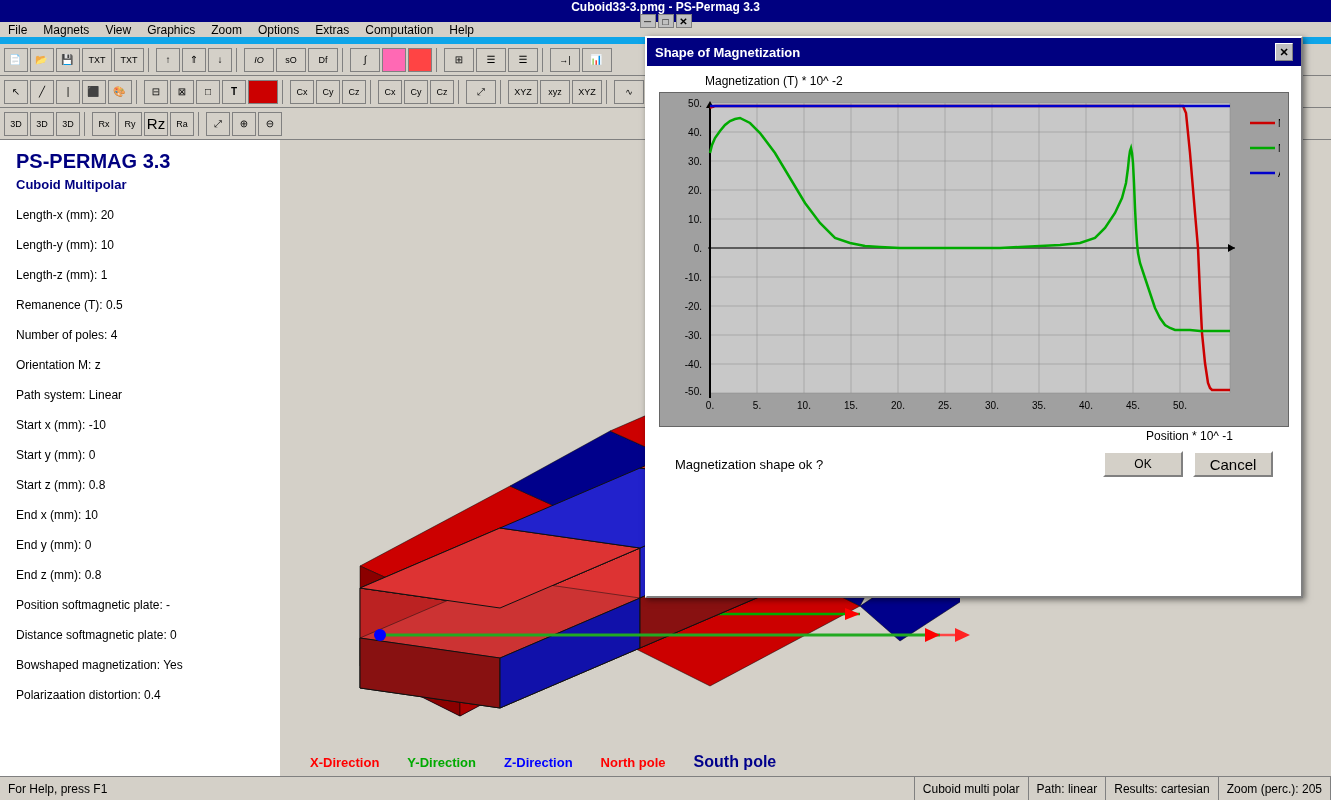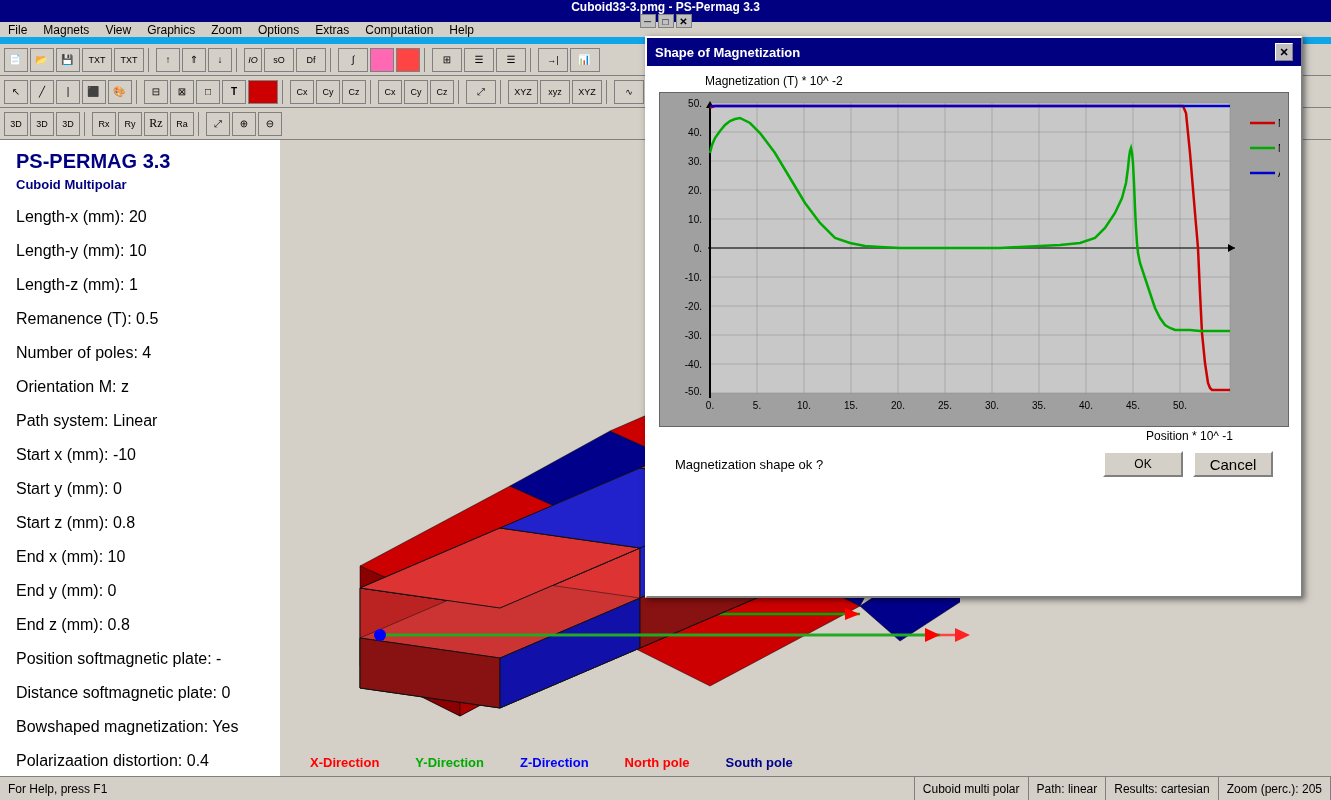--- a/index.html
+++ b/index.html
@@ -21,21 +21,21 @@
     
     
     .toolbar-row { background: #d4d0c8; height: 32px; display: flex; align-items: center; padding: 2px 4px; gap: 2px; border-bottom: 1px solid #808080; }
     .tb-btn { width: 24px; height: 24px; background: #d4d0c8; border: 1px solid #808080; display: flex; align-items: center; justify-content: center; cursor: pointer; font-size: 10px; }
     .tb-sep { width: 4px; height: 24px; border-left: 1px solid #808080; margin: 0 2px; }
     
     
     #info-panel { width: 280px; padding: 10px 16px; background: #ffffff; font-size: 12px; }
     #app-title { color: #000080; font-size: 20px; font-weight: bold; margin-bottom: 4px; }
     #app-subtitle { color: #000080; font-size: 13px; font-weight: bold; margin-bottom: 12px; }
-    .info-line { margin: 16px 0; color: #000000; font-size: 16px; }
+    .info-line { margin: 16px 0; color: #000000; font-size: 12px; }
     .info-section { margin-top: 10px; }
     
     
     #viewport { flex: 1; position: relative; background: #d4d0c8; overflow: hidden; }
     
     
     #status-bar { position: absolute; bottom: 0; left: 0; right: 0; height: 24px; background: #d4d0c8; border-top: 1px solid #808080; display: flex; align-items: center; font-size: 12px; }
     .status-segment { padding: 0 8px; border-right: 1px solid #808080; height: 100%; display: flex; align-items: center; }
     .status-segment:first-child { flex: 1; }
     
@@ -77,21 +77,21 @@
     <div class="tb-btn">📄</div>
     <div class="tb-btn">📂</div>
     <div class="tb-btn">💾</div>
     <div class="tb-btn" style="width:30px;font-size:9px;">TXT</div>
     <div class="tb-btn" style="width:30px;font-size:9px;">TXT</div>
     <div class="tb-sep"></div>
     <div class="tb-btn">↑</div>
     <div class="tb-btn">⇑</div>
     <div class="tb-btn">↓</div>
     <div class="tb-sep"></div>
-    <div class="tb-btn" style="width:18px;font-size:9px;font-style:italic;">IO</div>
+    <div class="tb-btn" style="width:30px;font-size:9px;font-style:italic;">IO</div>
     <div class="tb-btn" style="width:30px;font-size:9px;">sO</div>
     <div class="tb-btn" style="width:30px;font-size:9px;">Df</div>
     <div class="tb-sep"></div>
     <div class="tb-btn" style="width:30px;">∫</div>
     <div class="tb-btn" style="background:#ff69b4;"></div>
     <div class="tb-btn" style="background:#ff4444;"></div>
     <div class="tb-sep"></div>
     <div class="tb-btn" style="width:30px;">⊞</div>
     <div class="tb-btn" style="width:30px;">☰</div>
     <div class="tb-btn" style="width:30px;">☰</div>
@@ -131,21 +131,21 @@
     <div class="tb-btn" style="font-size:9px;width:30px;">∿∿</div>
   </div>
 
   <div class="toolbar-row">
     <div class="tb-btn" style="font-size:9px;">3D</div>
     <div class="tb-btn" style="font-size:9px;">3D</div>
     <div class="tb-btn" style="font-size:9px;">3D</div>
     <div class="tb-sep"></div>
     <div class="tb-btn" style="font-size:9px;">Rx</div>
     <div class="tb-btn" style="font-size:9px;">Ry</div>
-    <div class="tb-btn" style="font-size:12px;font-family:Liberation Serif, serif;">Rz</div>
+    <div class="tb-btn" style="font-size:15px;">Rz</div>
     <div class="tb-btn" style="font-size:9px;">Ra</div>
     <div class="tb-sep"></div>
     <div class="tb-btn">⤢</div>
     <div class="tb-btn">⊕</div>
     <div class="tb-btn">⊖</div>
   </div>
 
   <div style="display:flex; height: calc(800px - 22px - 22px - 96px - 24px); position:relative;">
 
     <div id="info-panel">
@@ -250,26 +250,26 @@
 
         <line x1="100" y1="307" x2="660" y2="307" stroke="#22aa22" stroke-width="3"></line>
 
         <circle cx="100" cy="307" r="6" fill="#0000ff"></circle>
 
         <polygon points="660,307 645,300 645,314" fill="#ff0000"></polygon>
         <line x1="660" y1="307" x2="680" y2="307" stroke="#ff4444" stroke-width="2.5"></line>
         <polygon points="690,307 675,300 675,314" fill="#ff2222"></polygon>
       </svg>
 
-      <div style="position:absolute; bottom:0; left:0; right:0; height:28px; background:#d4d0c8; display:flex; align-items:center; padding:0 30px; gap:36px;">
+      <div style="position:absolute; bottom:0; left:0; right:0; height:28px; background:#d4d0c8; display:flex; align-items:center; padding:0 30px; gap:28px;">
         <span style="color:#ff0000; font-weight:bold; font-size:13px;">X-Direction</span>
         <span style="color:#00aa00; font-weight:bold; font-size:13px;">Y-Direction</span>
         <span style="color:#0000ff; font-weight:bold; font-size:13px;">Z-Direction</span>
         <span style="color:#ff0000; font-weight:bold; font-size:13px;">North pole</span>
-        <span style="color:#00008b; font-weight:bold; font-size:13px;">South pole</span>
+        <span style="color:#00008b; font-weight:bold; font-size:16px;">South pole</span>
       </div>
     </div>
   </div>
 
   <div id="status-bar" style="position:absolute; bottom:0; left:0; right:0; height:24px; background:#d4d0c8; border-top:1px solid #808080; display:flex; align-items:center; font-size:12px;">
     <div class="status-segment">For Help, press F1</div>
     <div class="status-segment">Cuboid multi polar</div>
     <div class="status-segment">Path: linear</div>
     <div class="status-segment">Results: cartesian</div>
     <div class="status-segment">Zoom (perc.): 205</div>

